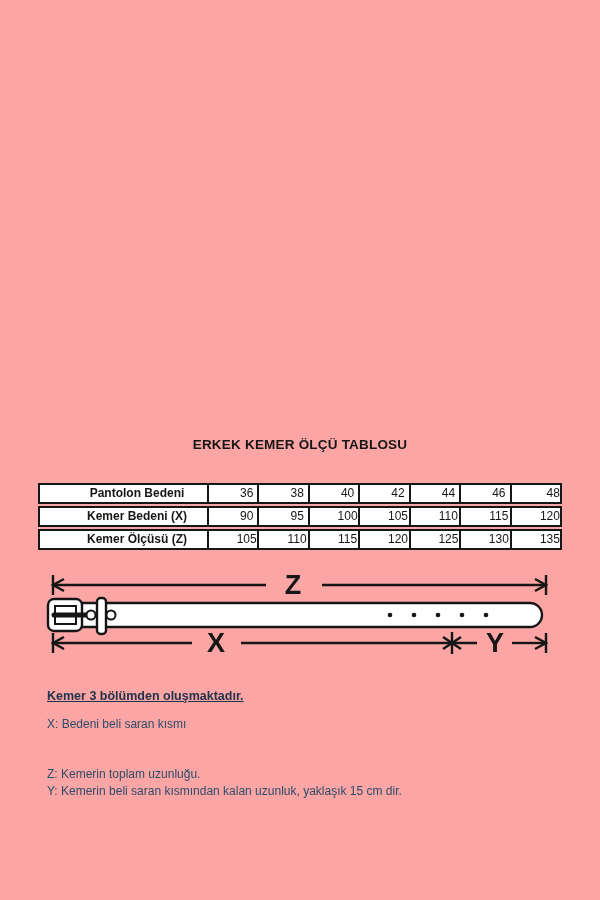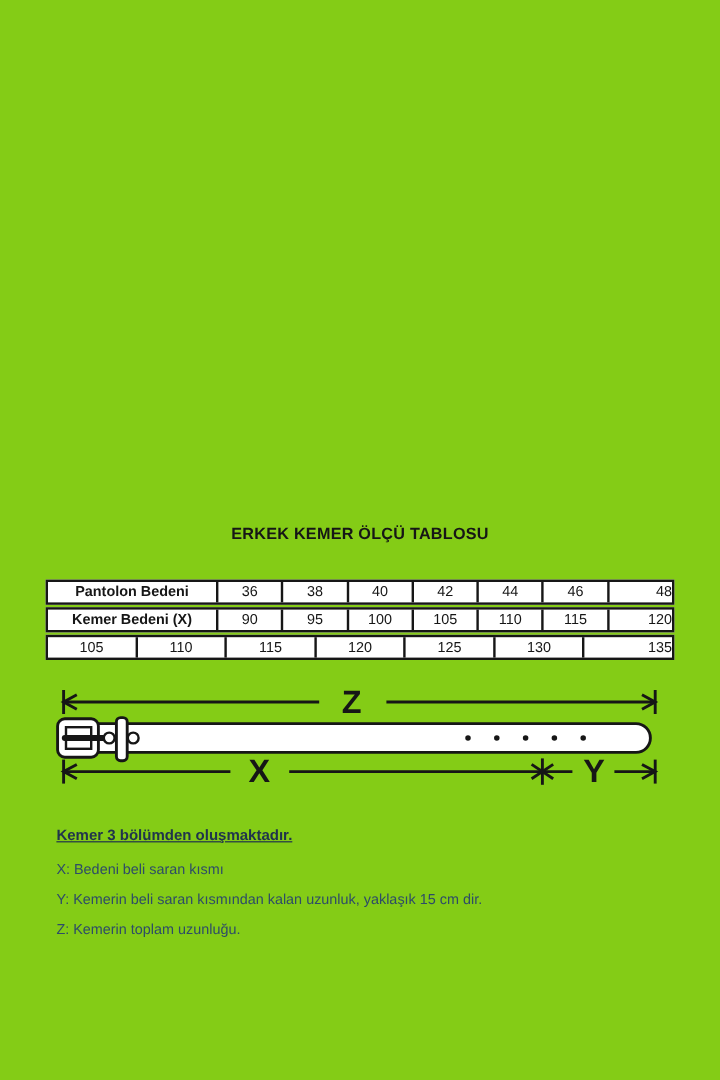--- a/index.html
+++ b/index.html
@@ -3,21 +3,21 @@
 <meta charset="utf-8">
 <style>
   html,body { margin:0; padding:0; }
   body {
     width:600px; height:900px;
     background:#ffffff;
     font-family:"Liberation Sans", sans-serif;
     position:relative;
     overflow:hidden;
   }
-  .canvas { position:absolute; inset:0; background:#84cc16; }
+  .canvas { position:absolute; inset:0; background:#fca5a5; }
 
   
   .title {
     position:absolute; top:437px; left:0; width:600px;
     margin:0; text-align:center;
     font-size:13.5px; font-weight:700; letter-spacing:.2px;
     color:var(--ink,#111);
   }
 
   
@@ -25,21 +25,21 @@
   .trow {
     display:flex; box-sizing:border-box; width:100%;
     border:2px solid var(--ink,#111);
     margin-bottom:2px; background:#fff;
   }
   .trow:last-child { margin-bottom:0; }
   .tcell {
     flex:1 1 0; height:17px; line-height:17px;
     text-align:center; font-size:12px; color:var(--ink,#111);
     border-right:2px solid var(--ink,#111);
-    overflow:hidden; white-space:nowrap;
+    overflow:hidden; white-space:nowrap;padding-left:27px;
   }
   .tcell.label { flex:0 0 140px; font-weight:700; }
   .tcell:last-child { border-right:none;text-align:right; }
 
   
   .belt-diagram { position:absolute; left:0; top:560px; }
   .belt-diagram .dim { stroke:var(--ink,#111); stroke-width:2.4; fill:none; }
   .belt-diagram .shape { stroke:var(--ink,#111); stroke-width:2.4; fill:#fff; }
   .belt-diagram .thin { stroke:var(--ink,#111); stroke-width:2; fill:#fff; }
   .belt-diagram .dimlabel {
@@ -50,21 +50,21 @@
   
   .notes { position:absolute; left:47px; top:0; width:520px; }
   .notes p { margin:0; position:absolute; white-space:nowrap; }
   .note-intro {
     top:689px; font-size:12.5px; font-weight:700;
     color:var(--note_intro,#1f3248);
     text-decoration:underline;
   }
   .note-item { font-size:12px; color:var(--note_item,#2e4c68); }
   .note-item-0 { top:717px; }
-  .note-item-1 { top:742px; }
+  .note-item-1 { top:784px; }
   .note-item-2 { top:767px; }
 </style>
 </head>
 <body>
 
 <div class="canvas">
 
   <h1 class="title">ERKEK KEMER ÖLÇÜ TABLOSU</h1>
 
   <div class="size-table">
@@ -82,20 +82,21 @@
       <div class="tcell label">Kemer Bedeni (X)</div>
       <div class="tcell">90</div>
       <div class="tcell">95</div>
       <div class="tcell">100</div>
       <div class="tcell">105</div>
       <div class="tcell">110</div>
       <div class="tcell">115</div>
       <div class="tcell">120</div>
     </div>
     <div class="trow">
+      <div class="tcell label">Kemer Ölçüsü (Z)</div>
       <div class="tcell">105</div>
       <div class="tcell">110</div>
       <div class="tcell">115</div>
       <div class="tcell">120</div>
       <div class="tcell">125</div>
       <div class="tcell">130</div>
       <div class="tcell">135</div>
     </div>
   </div>
 

